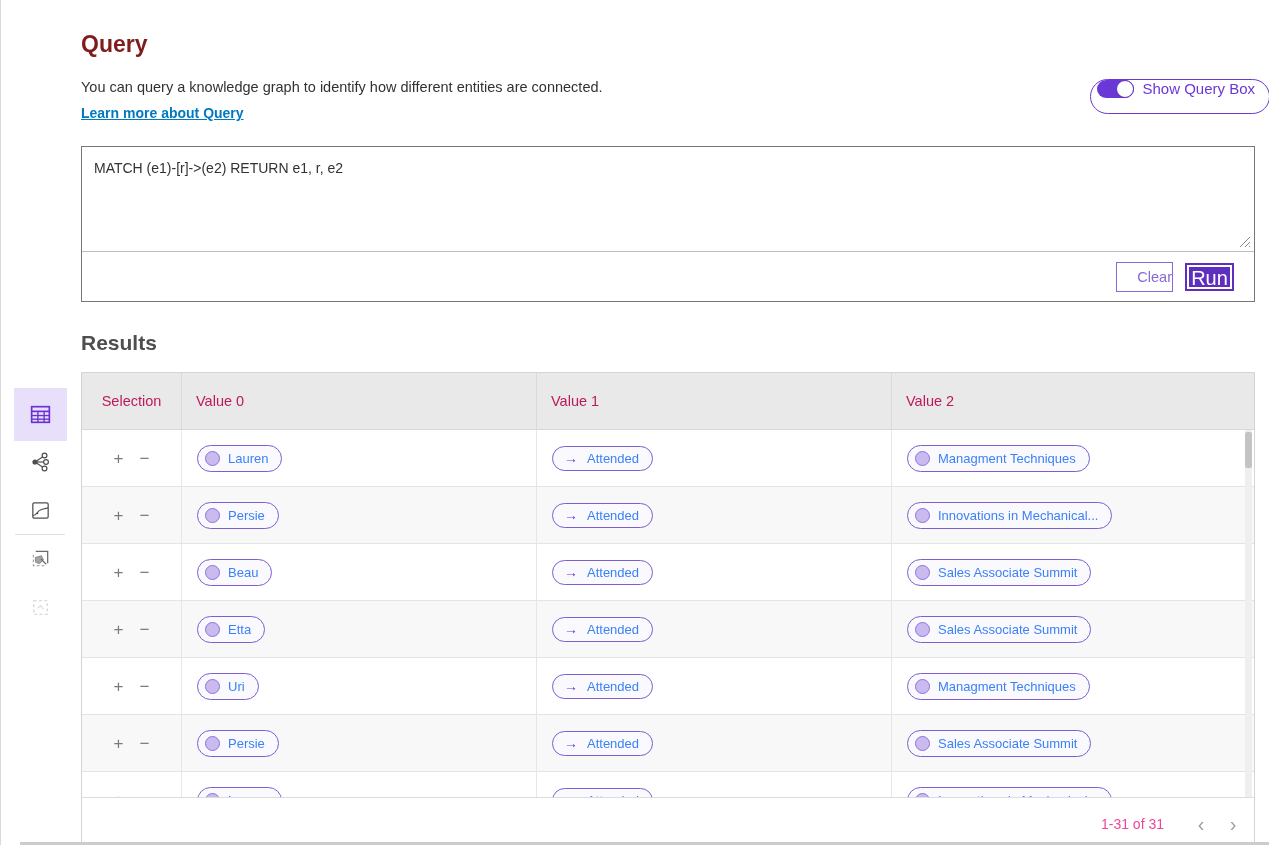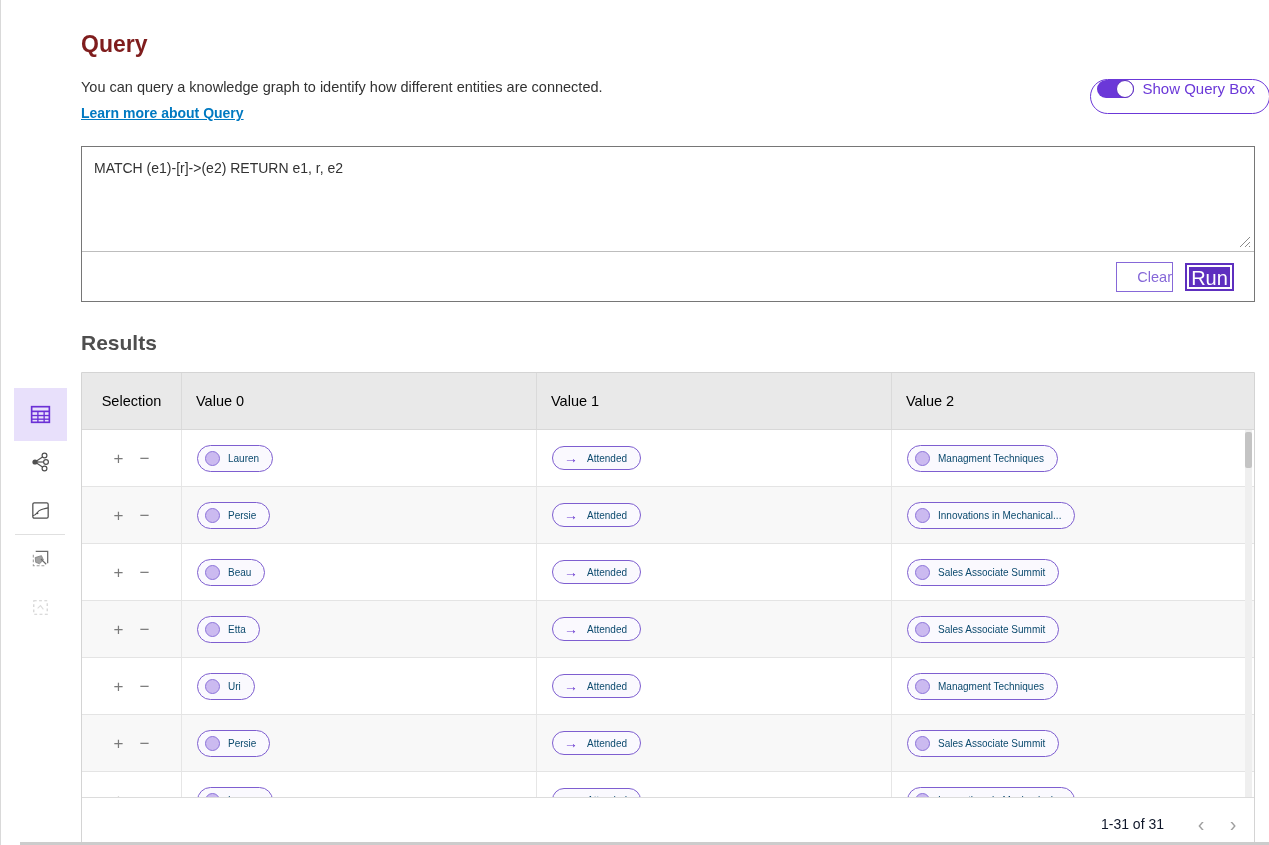--- a/index.html
+++ b/index.html
@@ -32,44 +32,44 @@
 
   h2.results-title { margin-top:29px; font-size:21px; font-weight:bold; color:#4e4e4e; }
 
   
   .side-btn { position:absolute; display:flex; align-items:center; justify-content:center; background:transparent; border:none; cursor:pointer; }
   .side-btn.selected { background:#e8e0fb; }
 
   
   .table-container { position:relative; margin-top:17px; width:1174px; border:1px solid #d4d4d4; border-radius:0 0 8px 8px; background:#fff; }
   .thead { display:grid; grid-template-columns:100px 355px 355px 1fr; height:57px; background:#e9e9e9; border-bottom:1px solid #d8d8d8; }
-  .th { display:flex; align-items:center; font-size:14.5px; color:#000000; padding-left:14px; border-right:1px solid #dadada; }
+  .th { display:flex; align-items:center; font-size:14.5px; color:#be185d; padding-left:14px; border-right:1px solid #dadada; }
   .th:first-child { justify-content:center; padding-left:0; }
   .th:last-child { border-right:none; }
   .tbody { height:367px; overflow:hidden; }
   .trow { display:grid; grid-template-columns:100px 355px 355px 1fr; height:57px; border-bottom:1px solid #e4e4e4; background:#fff; }
   .trow.alt { background:#f8f8f8; }
   .cell { display:flex; align-items:center; padding-left:15px; border-right:1px solid #e6e6e6; overflow:hidden; }
   .cell:last-child { border-right:none; }
   .cell.sel { justify-content:center; gap:16px; padding-left:0; }
   .selbtn { font-size:17px; color:#7a7a7a; cursor:pointer; line-height:1; }
   .pill { display:inline-flex; align-items:center; border:1.5px solid #7e5ed0; border-radius:16px; background:#faf9fe; cursor:pointer; white-space:nowrap; }
   .pill.entity { gap:8px; padding:5px 13px 5px 7px; }
   .pill.rel { gap:9px; padding:4px 13px 4px 11px; }
   .circ { width:15px; height:15px; border-radius:50%; background:#cbbaf0; border:1.5px solid #8d74da; }
   .arrow { color:#6a3bd0; font-size:14px; line-height:1; }
-  .plabel { font-size:10px; color:#0c4a6e; }
+  .plabel { font-size:13px; color:#3b82f6; }
 
   
   .vtrack { position:absolute; top:57px; right:2px; width:7px; height:367px; background:#efefef; }
   .vthumb { position:absolute; top:2px; left:0; width:7px; height:36px; background:#c4c4c4; border-radius:2px; }
 
   
   .pagination { height:52px; display:flex; align-items:center; justify-content:flex-end; background:#fff; border-top:1px solid #dcdcdc; border-radius:0 0 8px 8px; padding-right:8px; }
-  .page-range { font-size:14px; color:#0f172a; margin-right:24px; }
+  .page-range { font-size:14px; color:#ec4899; margin-right:24px; }
   .page-btn { width:26px; height:26px; border:none; background:transparent; color:#9e9e9e; font-size:20px; line-height:1; cursor:pointer; font-family:"Liberation Sans", sans-serif; }
   .page-btn.next { margin-left:6px; }
 
   .hscrollbar { position:absolute; left:20px; right:0; bottom:0; height:3px; background:#cccccc; }
 </style>
 </head>
 <body>
 
 <div class="wrapper">
   <div class="page-left-border"></div>

